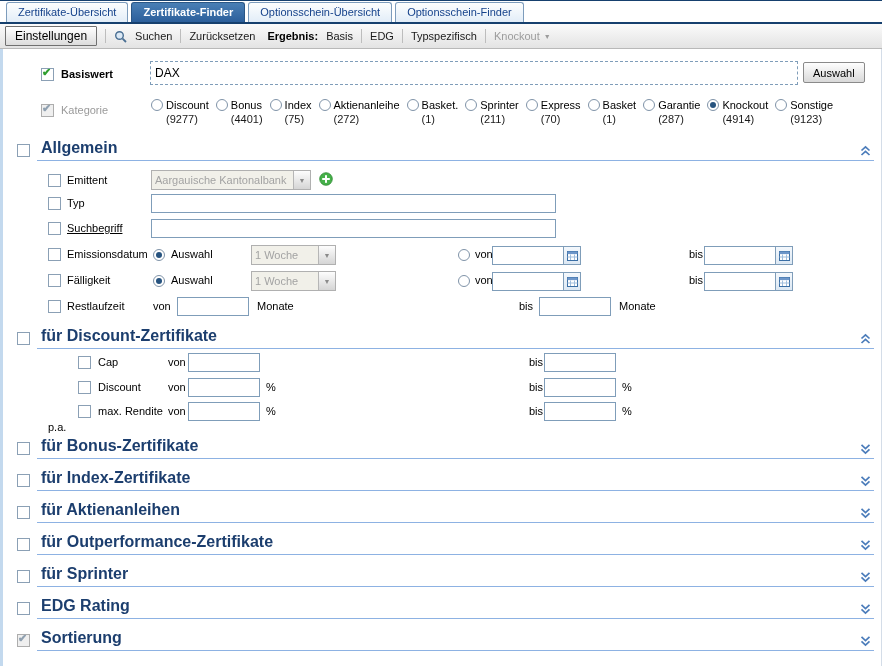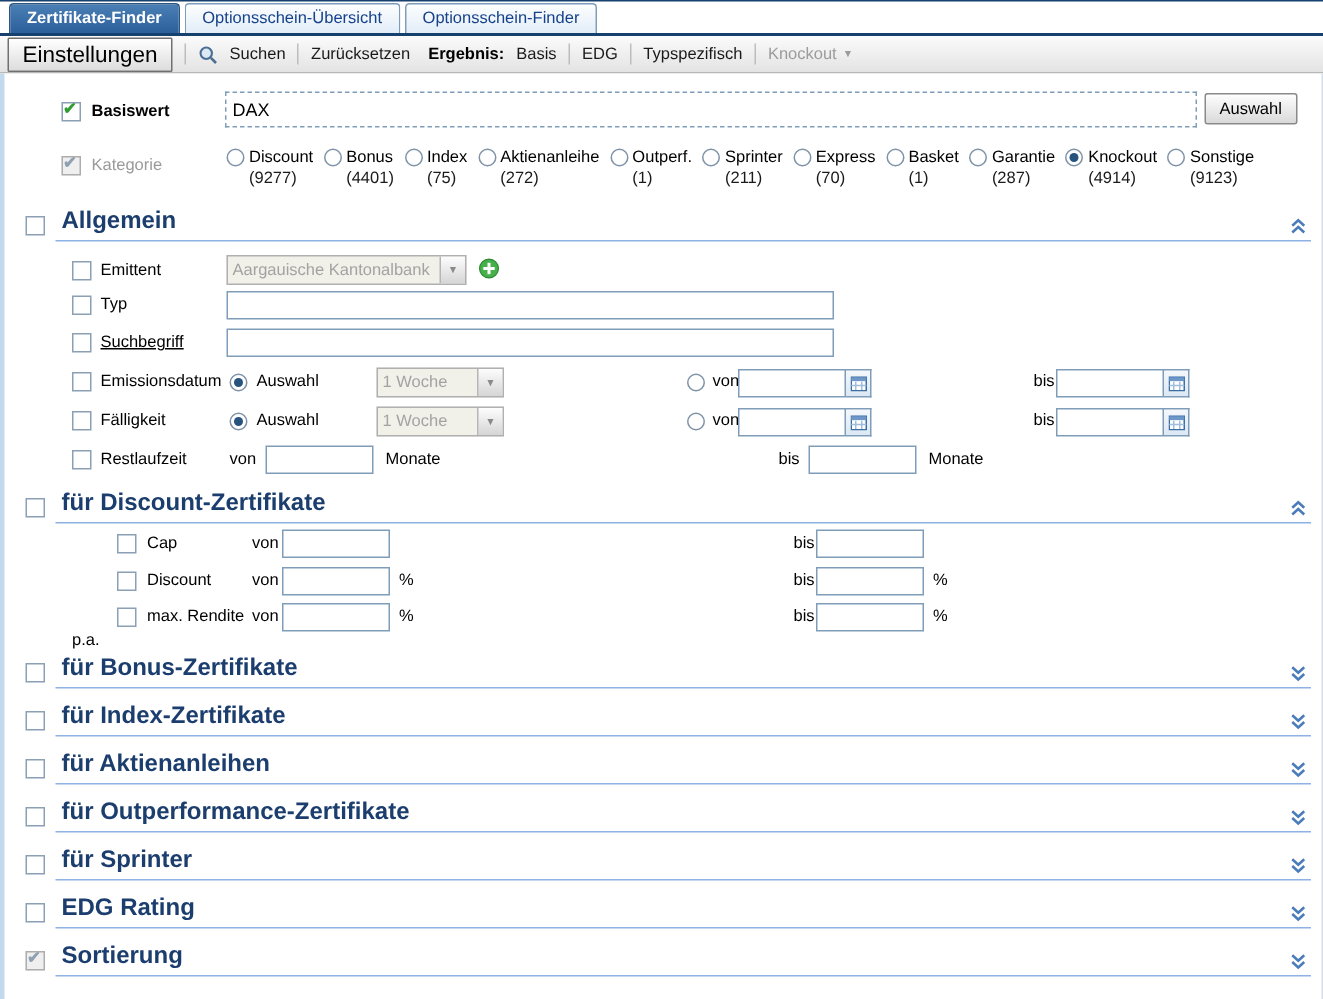--- a/index.html
+++ b/index.html
@@ -12,21 +12,21 @@
   .tab { height:20px; line-height:18px; padding:0 11px; font-size:11px; color:#15428b;
     background:linear-gradient(#fdfefe,#e2edf8); border:1px solid #7d9cbc; border-bottom:none;
     border-radius:3px 3px 0 0; cursor:default; white-space:nowrap; }
   .tab.active { background:linear-gradient(#4a7fb5,#2c5f9b); color:#fff; font-weight:bold; border-color:#2a5685; }
 
   
   .toolbar { position:absolute; left:0; top:24px; width:882px; height:25px;
     background:linear-gradient(#fbfbfb,#e3e3e3); border-bottom:1px solid #b8b8b8;
     display:flex; align-items:center; padding:0 5px; gap:8px; font-size:11px; }
   .tbtn { border:1px solid #707070; background:linear-gradient(#ffffff,#dcdcdc);
-    font-family:inherit; font-size:15px; padding:2px 9px; border-radius:1px; }
+    font-family:inherit; font-size:12px; padding:2px 9px; border-radius:1px; }
   .sep { width:1px; height:14px; background:#bdbdbd; }
   .titem { color:#1a1a1a; display:inline-flex; align-items:center; gap:8px; cursor:default; }
   .tlabel { font-weight:bold; color:#000; margin-left:4px; }
   .tdis { color:#9c9c9c; display:inline-flex; align-items:center; gap:4px; }
   .caret { font-size:7px; color:#9c9c9c; }
 
   
   .content { position:absolute; left:0; top:49px; width:882px; height:617px;
     background:#fff; border-left:3px solid #c3d9ee; border-right:1px solid #d4dde8; }
 
@@ -73,20 +73,21 @@
   .sechdr .cb.inline { margin-bottom:4px; }
   .sectline { flex:1; border-bottom:1px solid #8db2e3; display:flex; justify-content:space-between;
     align-items:flex-end; padding:0 2px 3px 4px; }
   .sectitle { font-size:16px; font-weight:bold; color:#1c3e6e; white-space:nowrap; }
   .chev { display:inline-flex; }
 </style>
 </head>
 <body>
 
 <div class="tabbar">
+  <div class="tab">Zertifikate-Übersicht</div>
   <div class="tab active">Zertifikate-Finder</div>
   <div class="tab">Optionsschein-Übersicht</div>
   <div class="tab">Optionsschein-Finder</div>
 </div>
 
 <div class="toolbar">
   <button class="tbtn">Einstellungen</button>
   <span class="sep"></span>
   <span class="titem">
     <span class="chev">
@@ -146,21 +147,21 @@
     <div class="kat-opt">
       <div class="kat-top">
           <span class="rad2"></span>
           <span>Aktienanleihe</span>
         </div>
       <div class="kat-count">(272)</div>
     </div>
     <div class="kat-opt">
       <div class="kat-top">
           <span class="rad2"></span>
-          <span>Outperf.</span>
+          <span>Basket.</span>
         </div>
       <div class="kat-count">(1)</div>
     </div>
     <div class="kat-opt">
       <div class="kat-top">
           <span class="rad2"></span>
           <span>Sprinter</span>
         </div>
       <div class="kat-count">(211)</div>
     </div>

